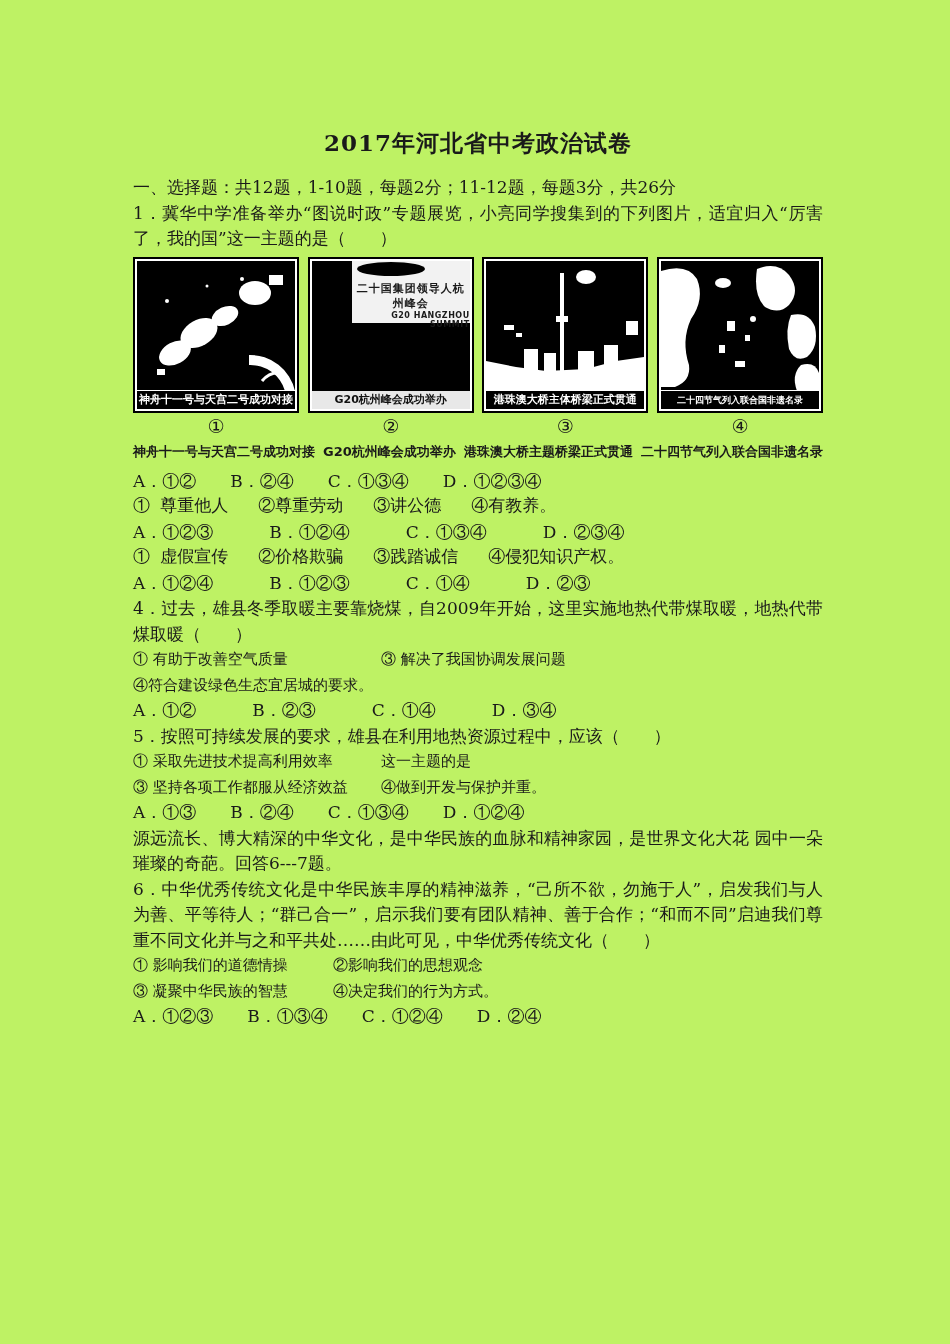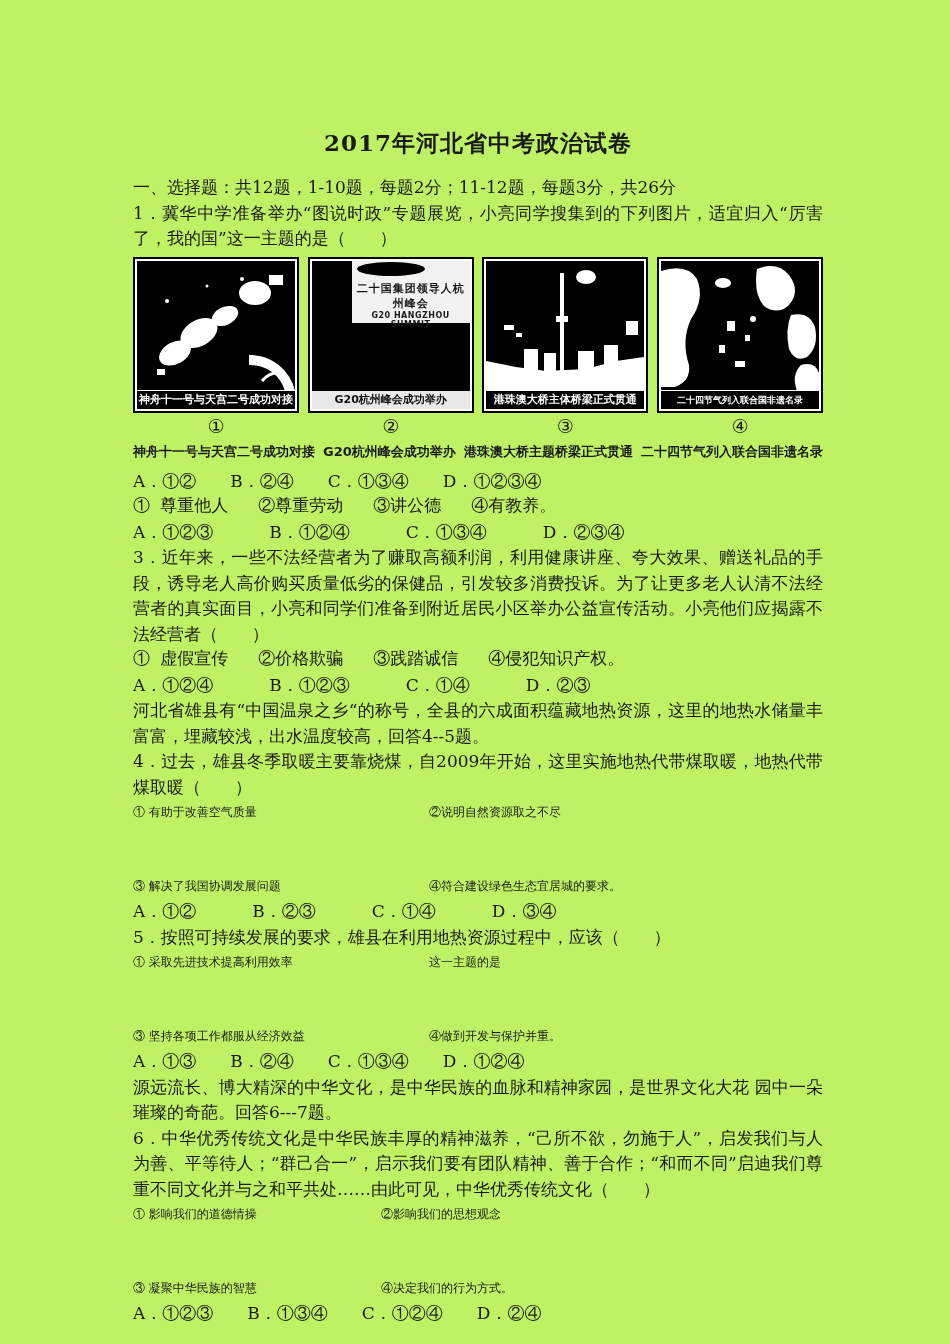--- a/index.html
+++ b/index.html
@@ -63,21 +63,21 @@
   .photo-caption.light { background: #e8e8e8; color: #111; border-top: 1px solid #000; }
   .photo2-banner {
     position: absolute; top: 0; left: 4px; right: 0;
     height: 62px;
     background: #f2f2f2;
     text-align: center;
     font-family: "DejaVu Sans", sans-serif;
     margin-left: 36px;
   }
   .photo2-banner .zh { font-size: 11px; font-weight: bold; margin-top: 20px; letter-spacing: 1px; }
-  .photo2-banner .en { font-size: 8px; font-weight: bold; letter-spacing: 0.5px; }
+  .photo2-banner .en { font-size: 8px; font-weight: bold; letter-spacing: 0.5px; text-align: right; }
   .photo-label {
     text-align: center;
     font-size: 19px;
     line-height: 26px;
     font-family: "DejaVu Sans", sans-serif;
   }
 
   .photo-summary {
     display: flex;
     justify-content: space-between;
@@ -98,23 +98,22 @@
 
   .subs-inline {
     display: flex;
     column-gap: 30px;
     font-size: 17px;
     line-height: 25.5px;
     font-family: Liberation Mono, monospace;
   }
   .subs-grid {
     display: grid;
-    font-size: 12px;
+    font-size: 15px;
     line-height: 25.5px;
-    gap: 48px;
   }
   .cols-240 { grid-template-columns: 248px 1fr; }
   .cols-195 { grid-template-columns: 200px 1fr; }
 
   svg { display: block; }
 </style>
 </head>
 <body>
 
 <div class="page">
@@ -239,40 +238,37 @@
       <span>③讲公德</span>
       <span>④有教养。</span>
     </div>
     <div class="choices wide">
       <span>A．①②③</span>
       <span>B．①②④</span>
       <span>C．①③④</span>
       <span>D．②③④</span>
     </div>
 
-    <p class="line">3．近年来，一些不法经营者为了赚取高额利润，利用健康讲座、夸大效果、赠送礼品的手段，诱导老人高价购买质量低劣的保健品，引发较多消费投诉。为了让更多老人认清不法经营者的真实面目，小亮和同学们准备到附近居民小区举办公益宣传活动。小亮他们应揭露不法经营者（　　）</p>
     <div class="subs-inline">
       <span>① 虚假宣传</span>
       <span>②价格欺骗</span>
       <span>③践踏诚信</span>
       <span>④侵犯知识产权。</span>
     </div>
     <div class="choices wide">
       <span>A．①②④</span>
       <span>B．①②③</span>
       <span>C．①④</span>
       <span>D．②③</span>
     </div>
 
-    <p class="line">河北省雄县有“中国温泉之乡“的称号，全县的六成面积蕴藏地热资源，这里的地热水储量丰富富，埋藏较浅，出水温度较高，回答4--5题。</p>
 
     <p class="line">4．过去，雄县冬季取暖主要靠烧煤，自2009年开始，这里实施地热代带煤取暖，地热代带煤取暖（　　）</p>
     <div class="subs-grid cols-240">
       <span>① 有助于改善空气质量</span>
-      <span>②说明自然资源取之不尽</span>
       <span>③ 解决了我国协调发展问题</span>
       <span>④符合建设绿色生态宜居城的要求。</span>
     </div>
     <div class="choices wide">
       <span>A．①②</span>
       <span>B．②③</span>
       <span>C．①④</span>
       <span>D．③④</span>
     </div>
 

